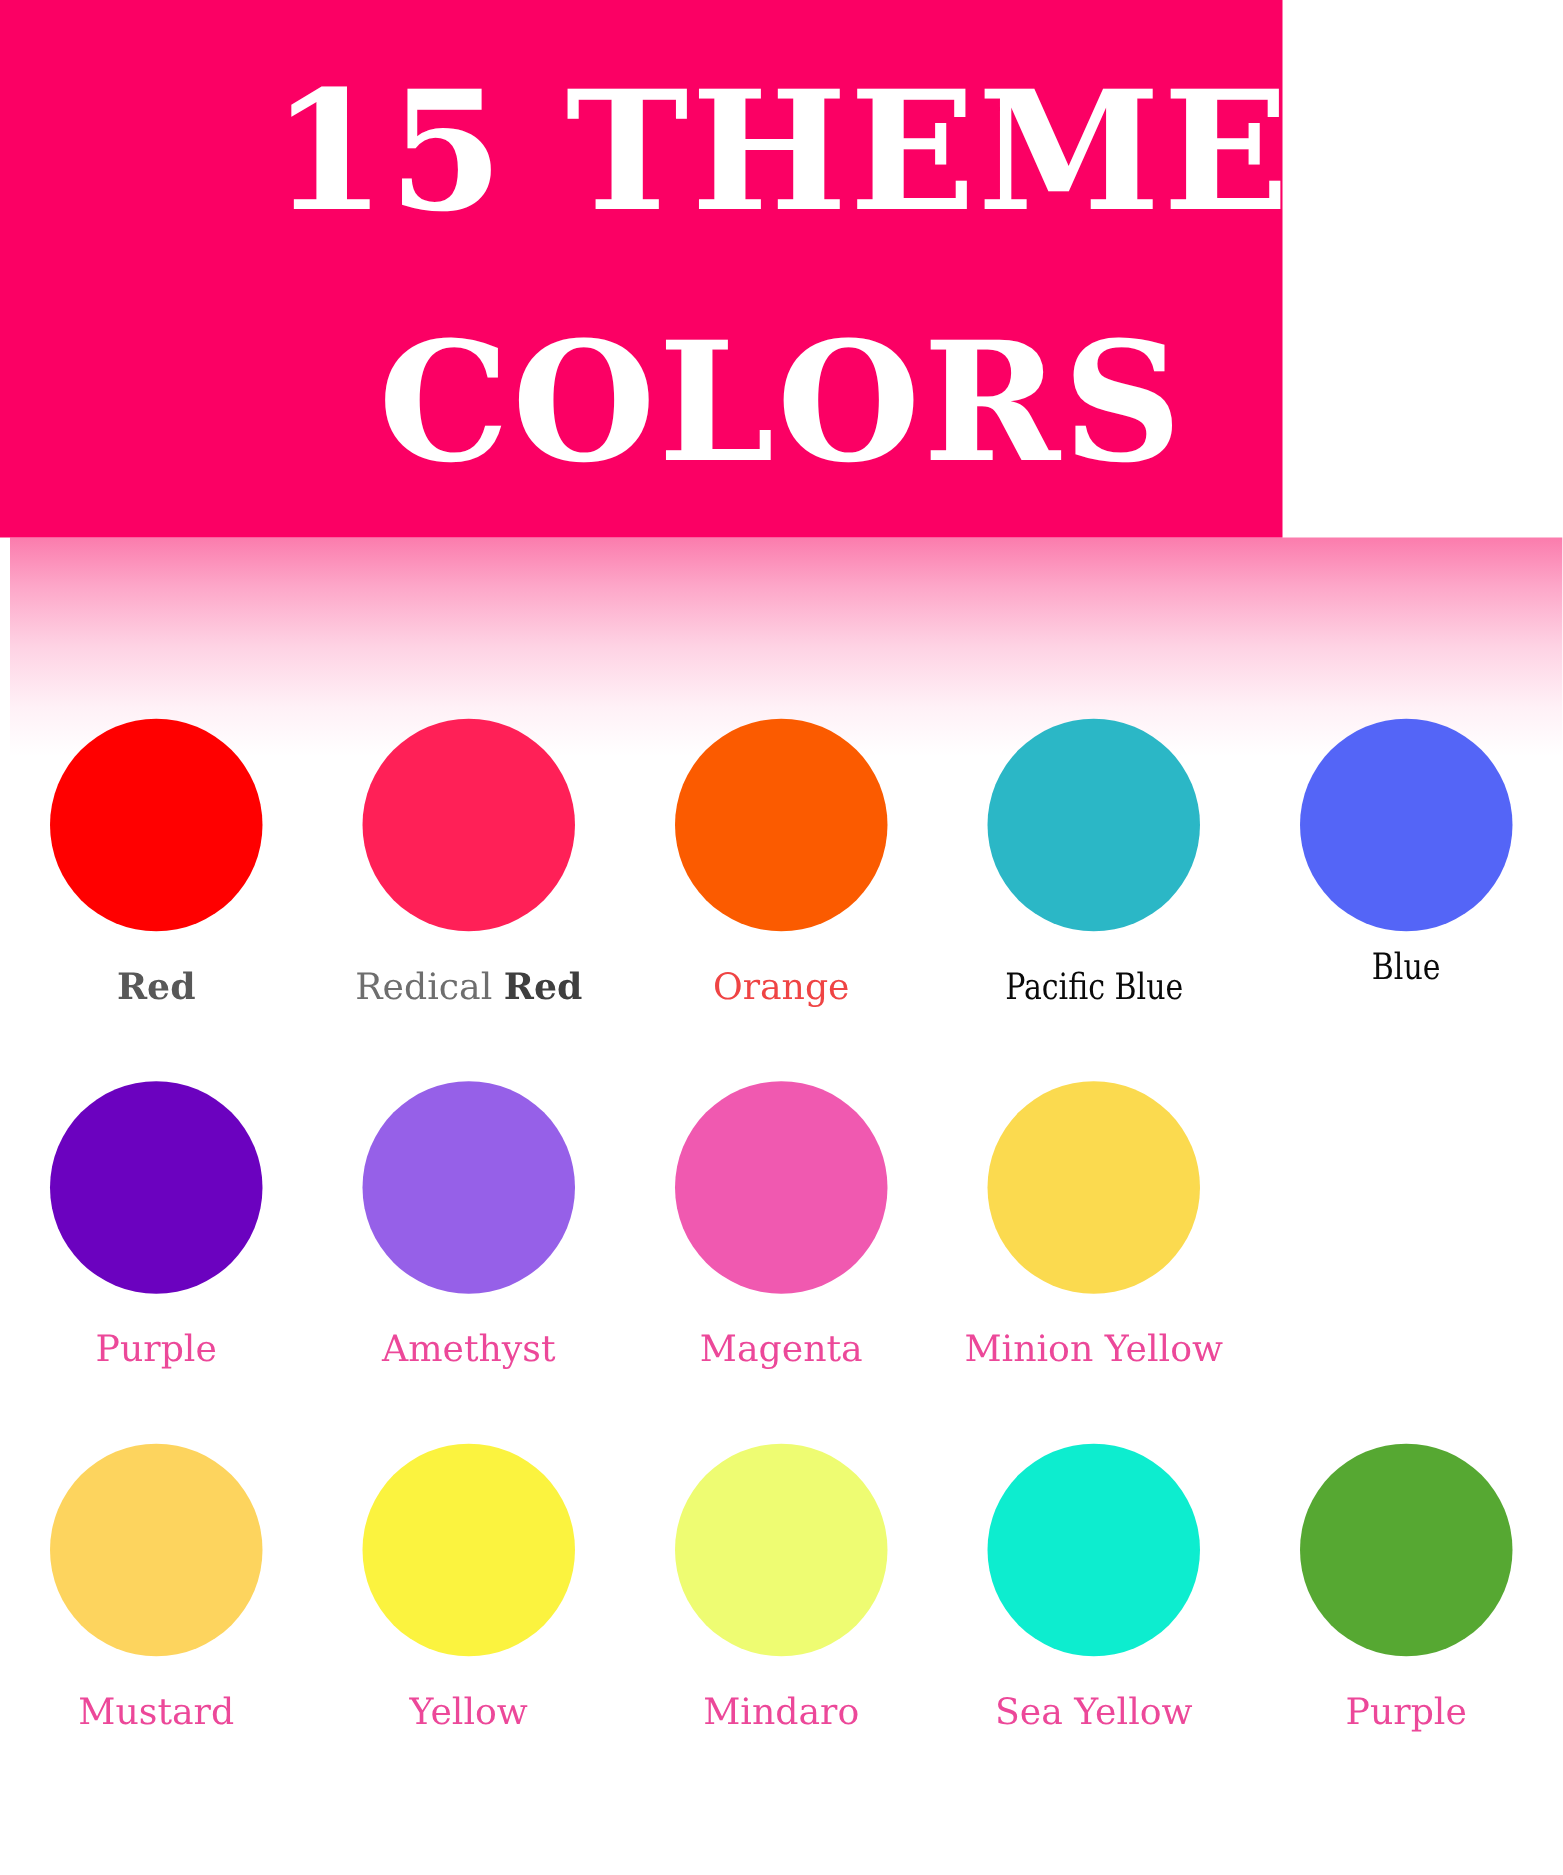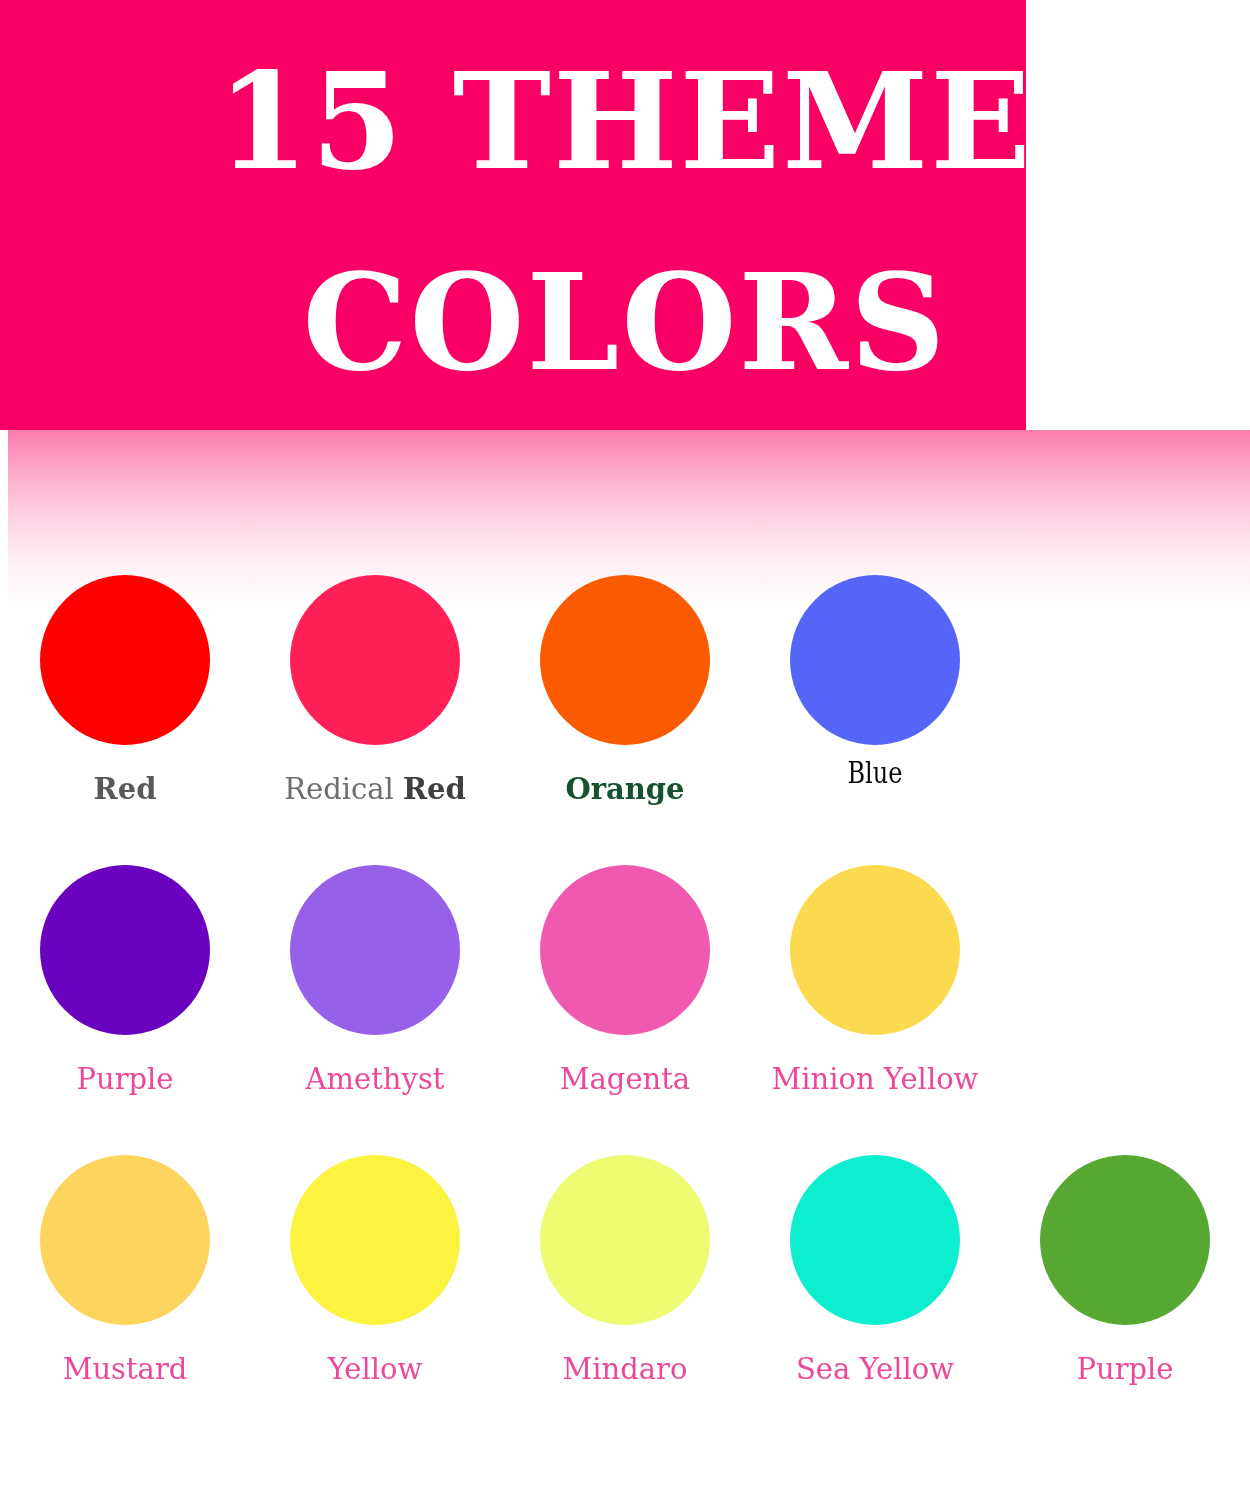--- a/index.html
+++ b/index.html
@@ -110,22 +110,22 @@
   }
   .swatch-label.style-gray-mixed {
     color: #6e6e6e;
     font-weight: normal;
   }
   .swatch-label.style-gray-mixed b {
     color: #3f3f3f;
     font-weight: bold;
   }
   .swatch-label.style-light-gray {
-    color: #14532d;
-    font-weight: bold;
+    color: #ef4444;
+    font-weight: normal;
   }
   .swatch-label.style-black-condensed {
     color: #0a0a0a;
     font-family: "DejaVu Serif Condensed", "DejaVu Serif", "Liberation Serif", serif;
     font-weight: normal;
     transform: scaleX(0.92);
   }
   .swatch-label.style-black-condensed.raised {
     margin-top: 14px;
   }
@@ -156,20 +156,24 @@
       </div>
       <div class="swatch-cell">
         <div class="swatch-circle" style="background-color: rgb(255, 32, 87);"></div>
         <div class="swatch-label style-gray-mixed"><span>Redical </span><b>Red</b></div>
       </div>
       <div class="swatch-cell">
         <div class="swatch-circle" style="background-color: rgb(251, 91, 0);"></div>
         <div class="swatch-label style-light-gray">Orange</div>
       </div>
       <div class="swatch-cell">
+        <div class="swatch-circle" style="background-color: rgb(43, 183, 198);"></div>
+        <div class="swatch-label style-black-condensed">Pacific Blue</div>
+      </div>
+      <div class="swatch-cell">
         <div class="swatch-circle" style="background-color: rgb(84, 101, 247);"></div>
         <div class="swatch-label style-black-condensed raised">Blue</div>
       </div>
     </div>
 
     <div class="swatch-row">
       <div class="swatch-cell">
         <div class="swatch-circle" style="background-color: rgb(107, 2, 191);"></div>
         <div class="swatch-label style-black">Purple</div>
       </div>

